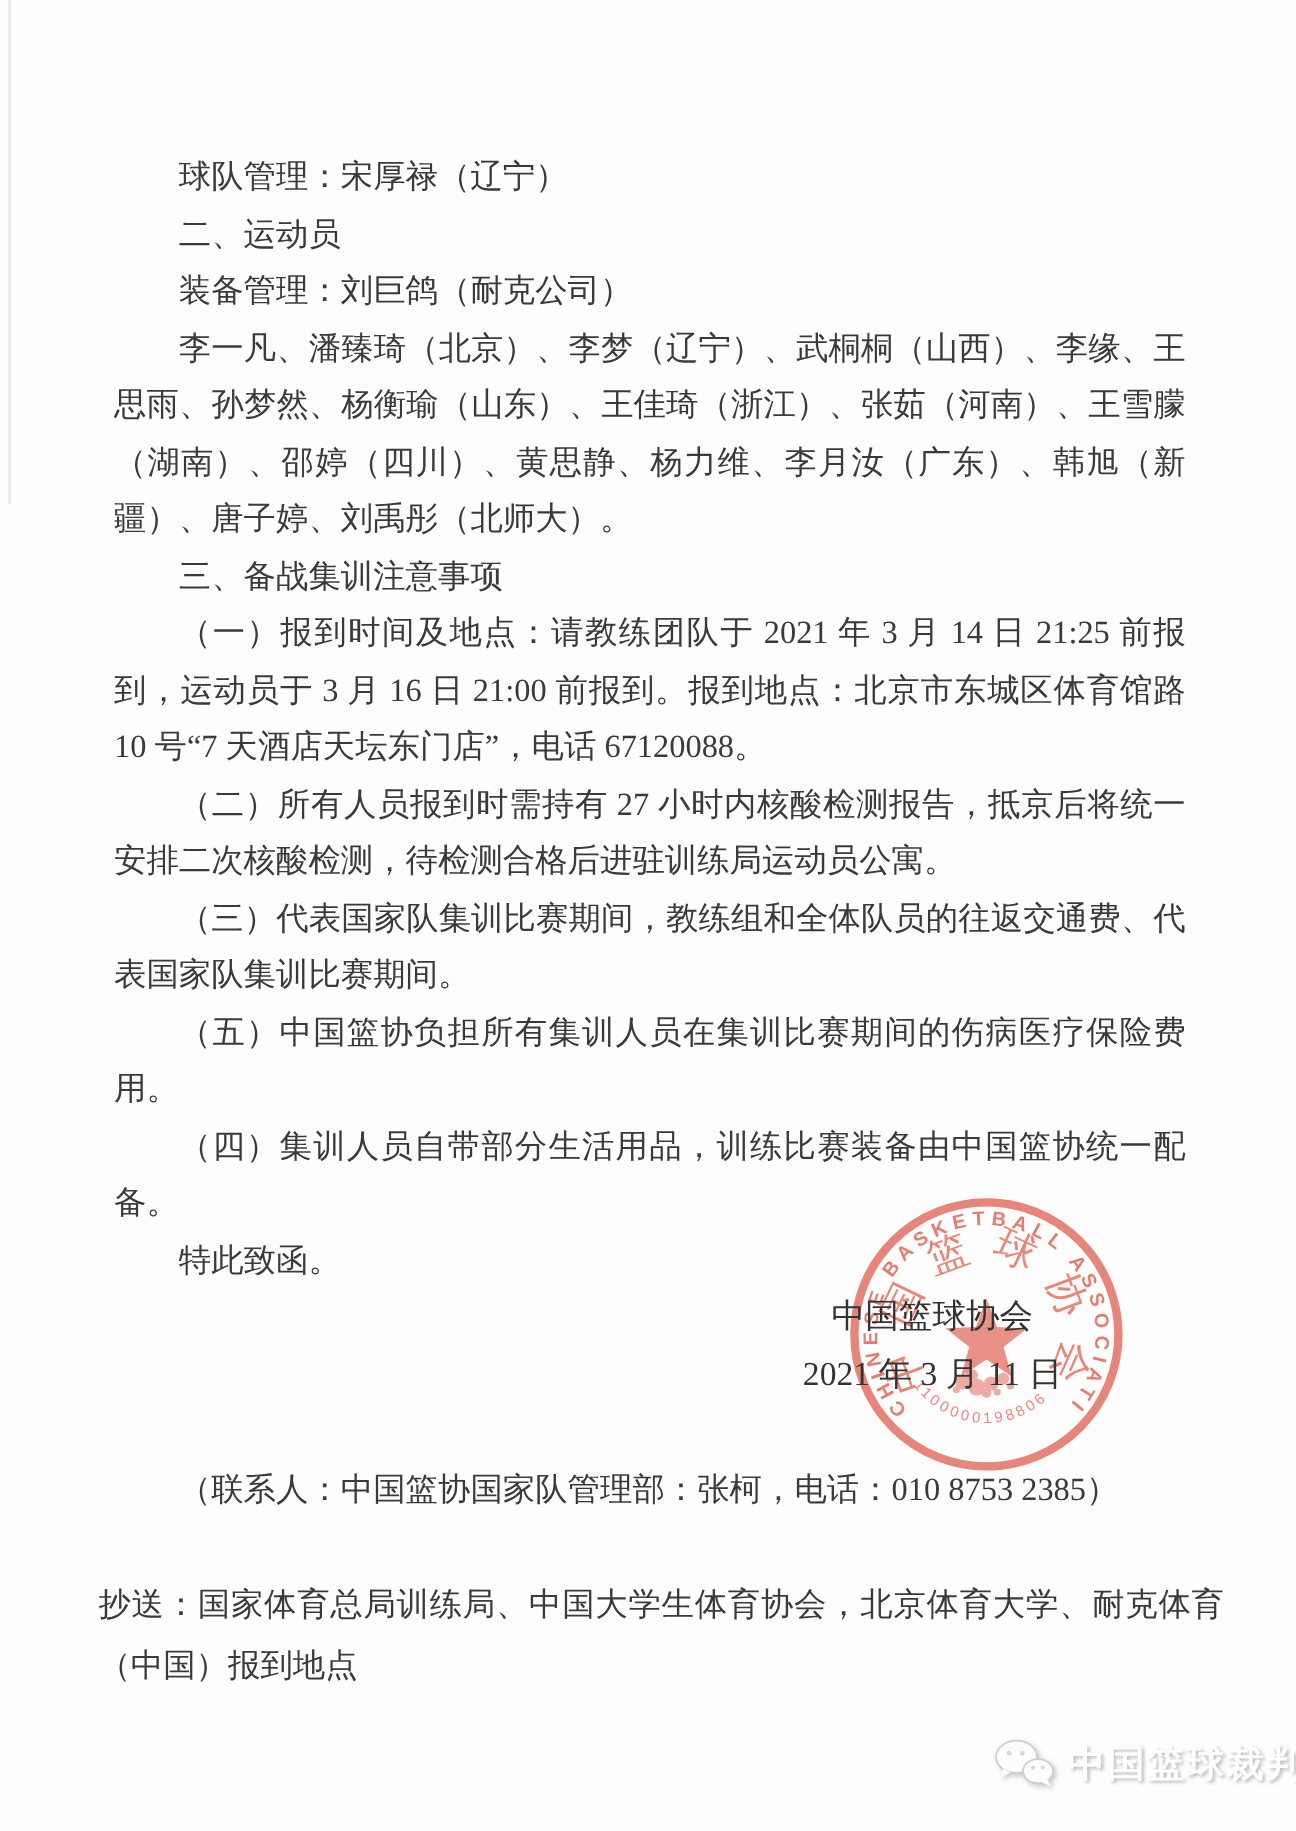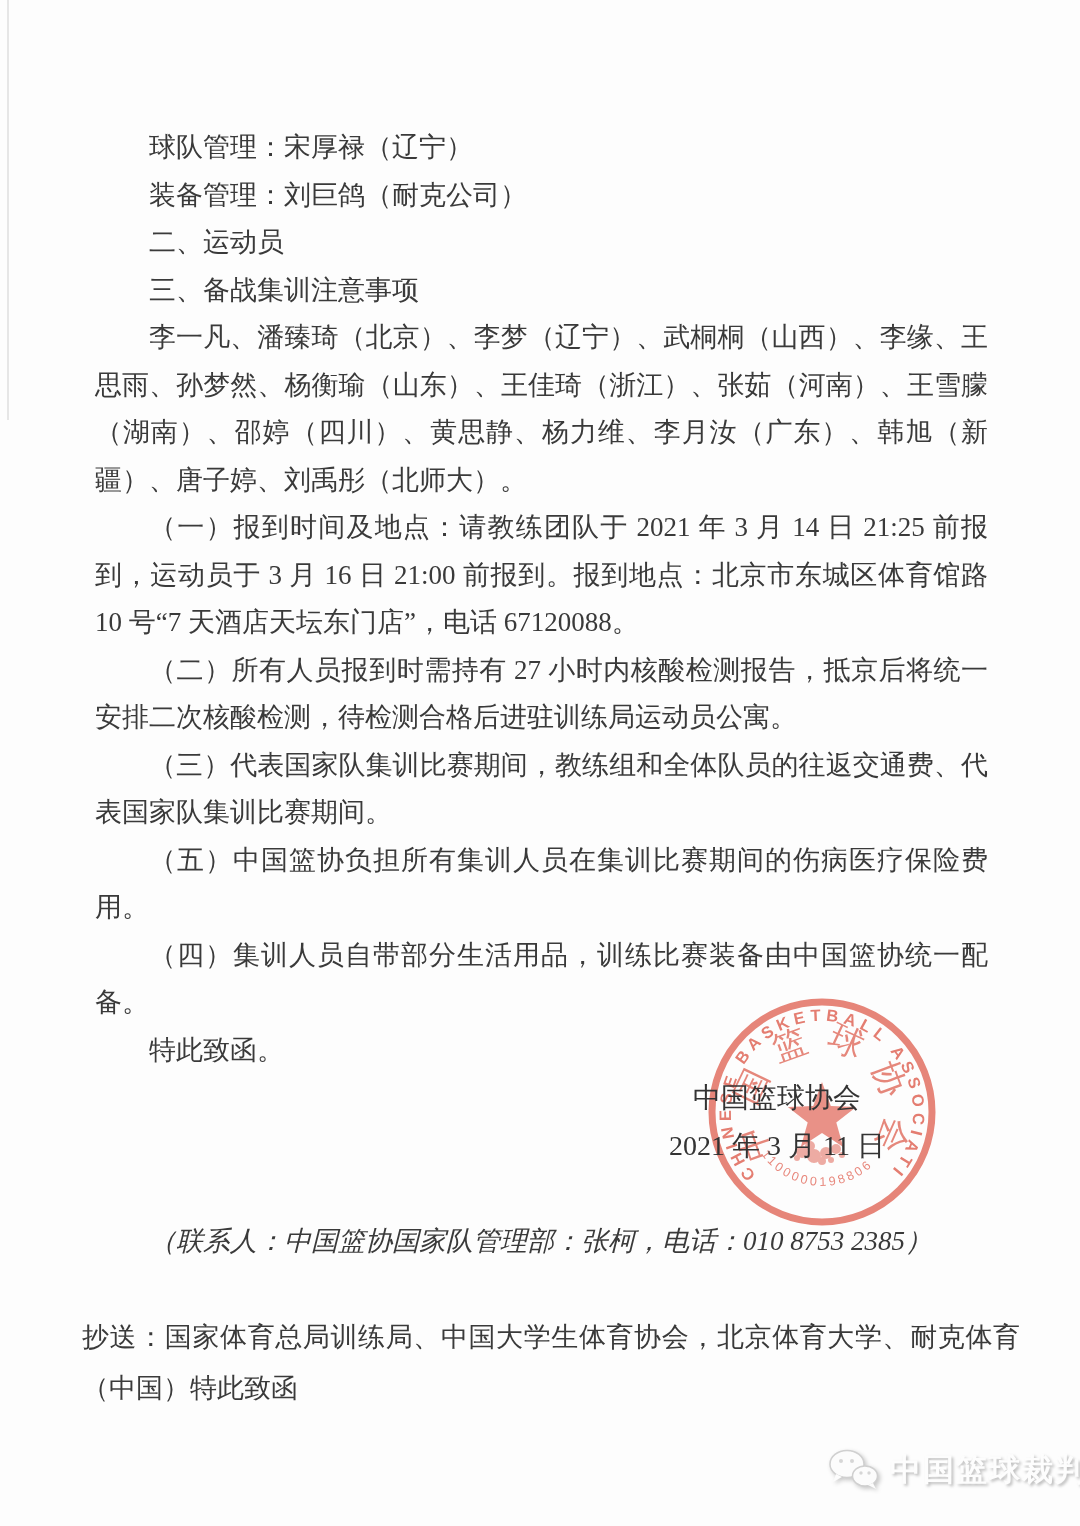--- a/index.html
+++ b/index.html
@@ -44,21 +44,21 @@
   }
   .seal-num {
     font-family:"Liberation Sans","DejaVu Sans",sans-serif;
     font-size:12.5px; letter-spacing:3px;
     fill:#e2685a; opacity:0.85;
   }
   .seal-star { fill:#df5c4c; opacity:0.72; }
   .seal-blob { fill:#df5c4c; opacity:0.55; }
   .contact-line {
     position:absolute; left:95px; right:92px; top:1218px;
-    font-size:27px; line-height:47.5px; text-indent:2em; margin:0;font-style:italic;
+    font-size:27px; line-height:47.5px; text-indent:2em; margin:0;
   }
   .cc-line {
     position:absolute; left:82px; right:60px; top:1312px;
     font-size:27px; line-height:51px; margin:0; text-align:justify;
   }
   .watermark {
     position:absolute; left:826px; top:1448px;
     display:flex; align-items:center; gap:10px;
   }
   .watermark-icon { filter:drop-shadow(2px 2px 2px #c6c6c6); }
@@ -72,24 +72,24 @@
 </style>
 </head>
 <body>
 
 <div class="page">
 
   <div class="edge-line"></div>
 
   <div class="body-text">
     <p>球队管理：宋厚禄（辽宁）</p>
+    <p>二、运动员</p>
     <p>装备管理：刘巨鸽（耐克公司）</p>
-    <p>二、运动员</p>
+    <p>李一凡、潘臻琦（北京）、李梦（辽宁）、武桐桐（山西）、李缘、王思雨、孙梦然、杨衡瑜（山东）、王佳琦（浙江）、张茹（河南）、王雪朦（湖南）、邵婷（四川）、黄思静、杨力维、李月汝（广东）、韩旭（新疆）、唐子婷、刘禹彤（北师大）。</p>
     <p>三、备战集训注意事项</p>
-    <p>李一凡、潘臻琦（北京）、李梦（辽宁）、武桐桐（山西）、李缘、王思雨、孙梦然、杨衡瑜（山东）、王佳琦（浙江）、张茹（河南）、王雪朦（湖南）、邵婷（四川）、黄思静、杨力维、李月汝（广东）、韩旭（新疆）、唐子婷、刘禹彤（北师大）。</p>
     <p>（一）报到时间及地点：请教练团队于 2021 年 3 月 14 日 21:25 前报到，运动员于 3 月 16 日 21:00 前报到。报到地点：北京市东城区体育馆路 10 号“7 天酒店天坛东门店”，电话 67120088。</p>
     <p>（二）所有人员报到时需持有 27 小时内核酸检测报告，抵京后将统一安排二次核酸检测，待检测合格后进驻训练局运动员公寓。</p>
     <p>（三）代表国家队集训比赛期间，教练组和全体队员的往返交通费、代表国家队集训比赛期间。</p>
     <p>（五）中国篮协负担所有集训人员在集训比赛期间的伤病医疗保险费用。</p>
     <p>（四）集训人员自带部分生活用品，训练比赛装备由中国篮协统一配备。</p>
     <p>特此致函。</p>
   </div>
 
   <svg class="seal" viewBox="0 0 240 240" aria-hidden="true">
     <defs>
@@ -121,21 +121,21 @@
     </text>
   </svg>
 
   <div class="signature">
     <div>中国篮球协会</div>
     <div>2021 年 3 月 11 日</div>
   </div>
 
   <p class="contact-line">（联系人：中国篮协国家队管理部：张柯，电话：010 8753 2385）</p>
 
-  <p class="cc-line">抄送：国家体育总局训练局、中国大学生体育协会，北京体育大学、耐克体育（中国）特此致函</p>
+  <p class="cc-line">抄送：国家体育总局训练局、中国大学生体育协会，北京体育大学、耐克体育（中国）报到地点</p>
 
   <div class="watermark">
     <svg class="watermark-icon" width="54" height="44" viewBox="0 0 54 44" aria-hidden="true">
       <g fill="#fcfcfc" stroke="#d0d0d0" stroke-width="1.5">
         <ellipse cx="21" cy="16" rx="17" ry="13.5"></ellipse>
         <path d="M 10,26 L 7,34 L 16,29 Z" stroke="none"></path>
         <ellipse cx="39" cy="28" rx="12.5" ry="10"></ellipse>
         <path d="M 47,35 L 50,41 L 42,37 Z" stroke="none"></path>
       </g>
       <g fill="#d6d6d6">

